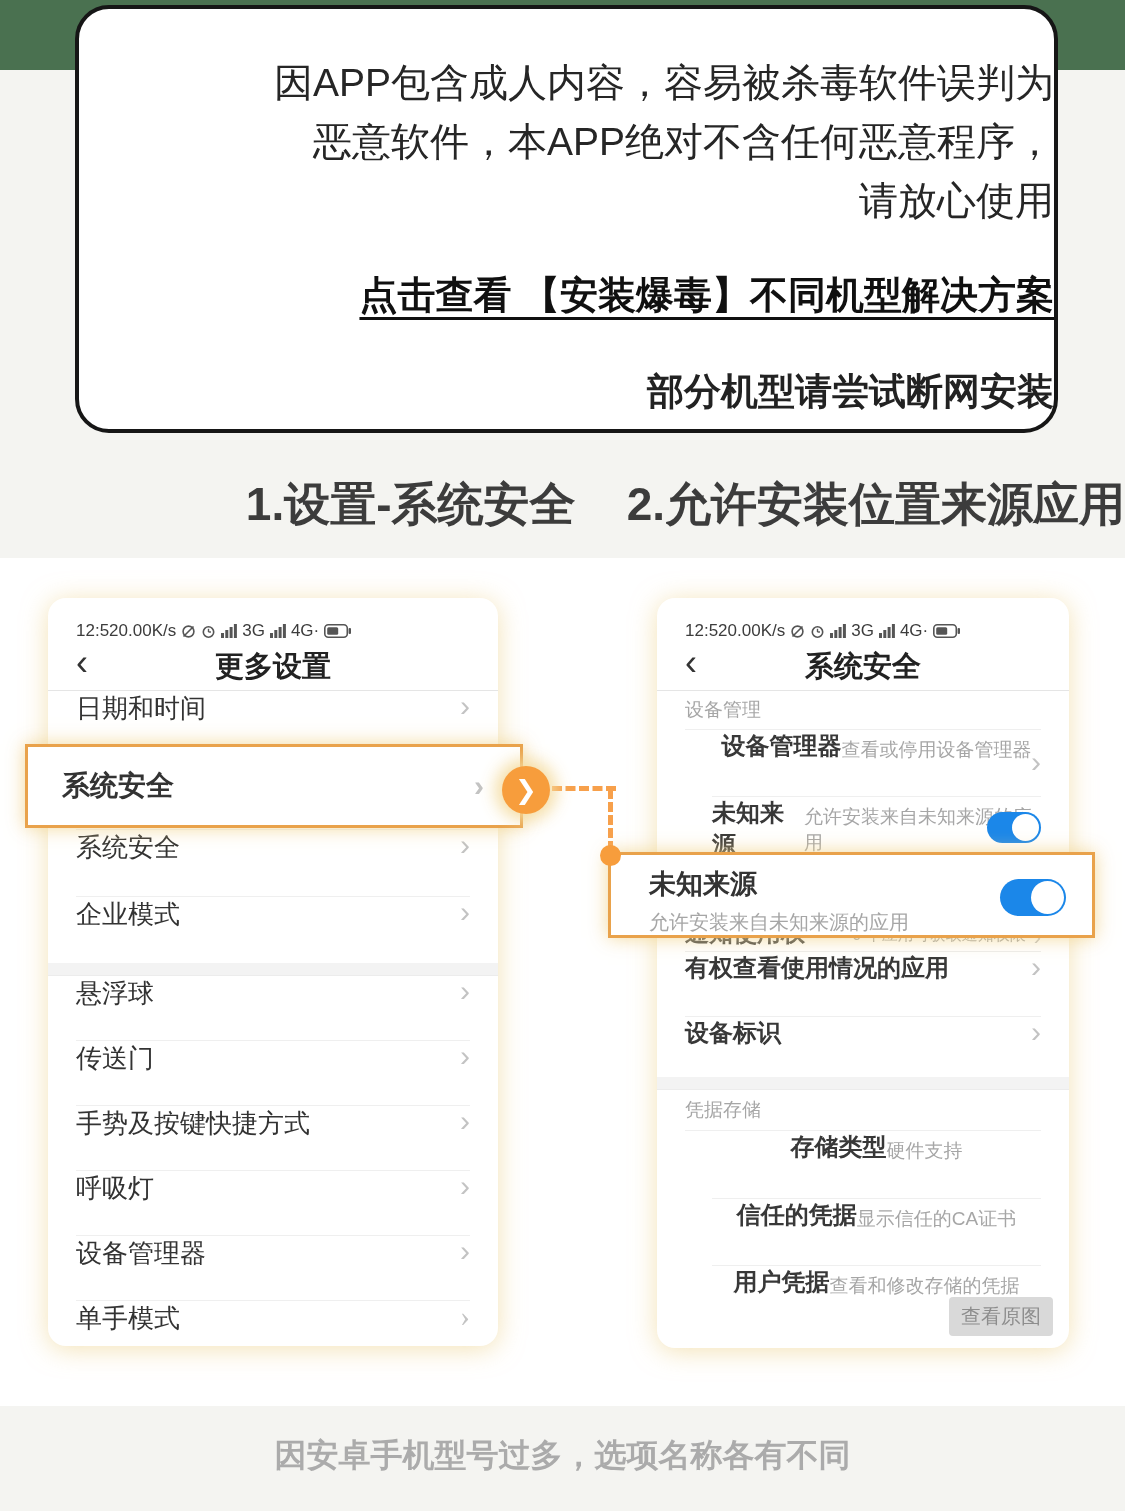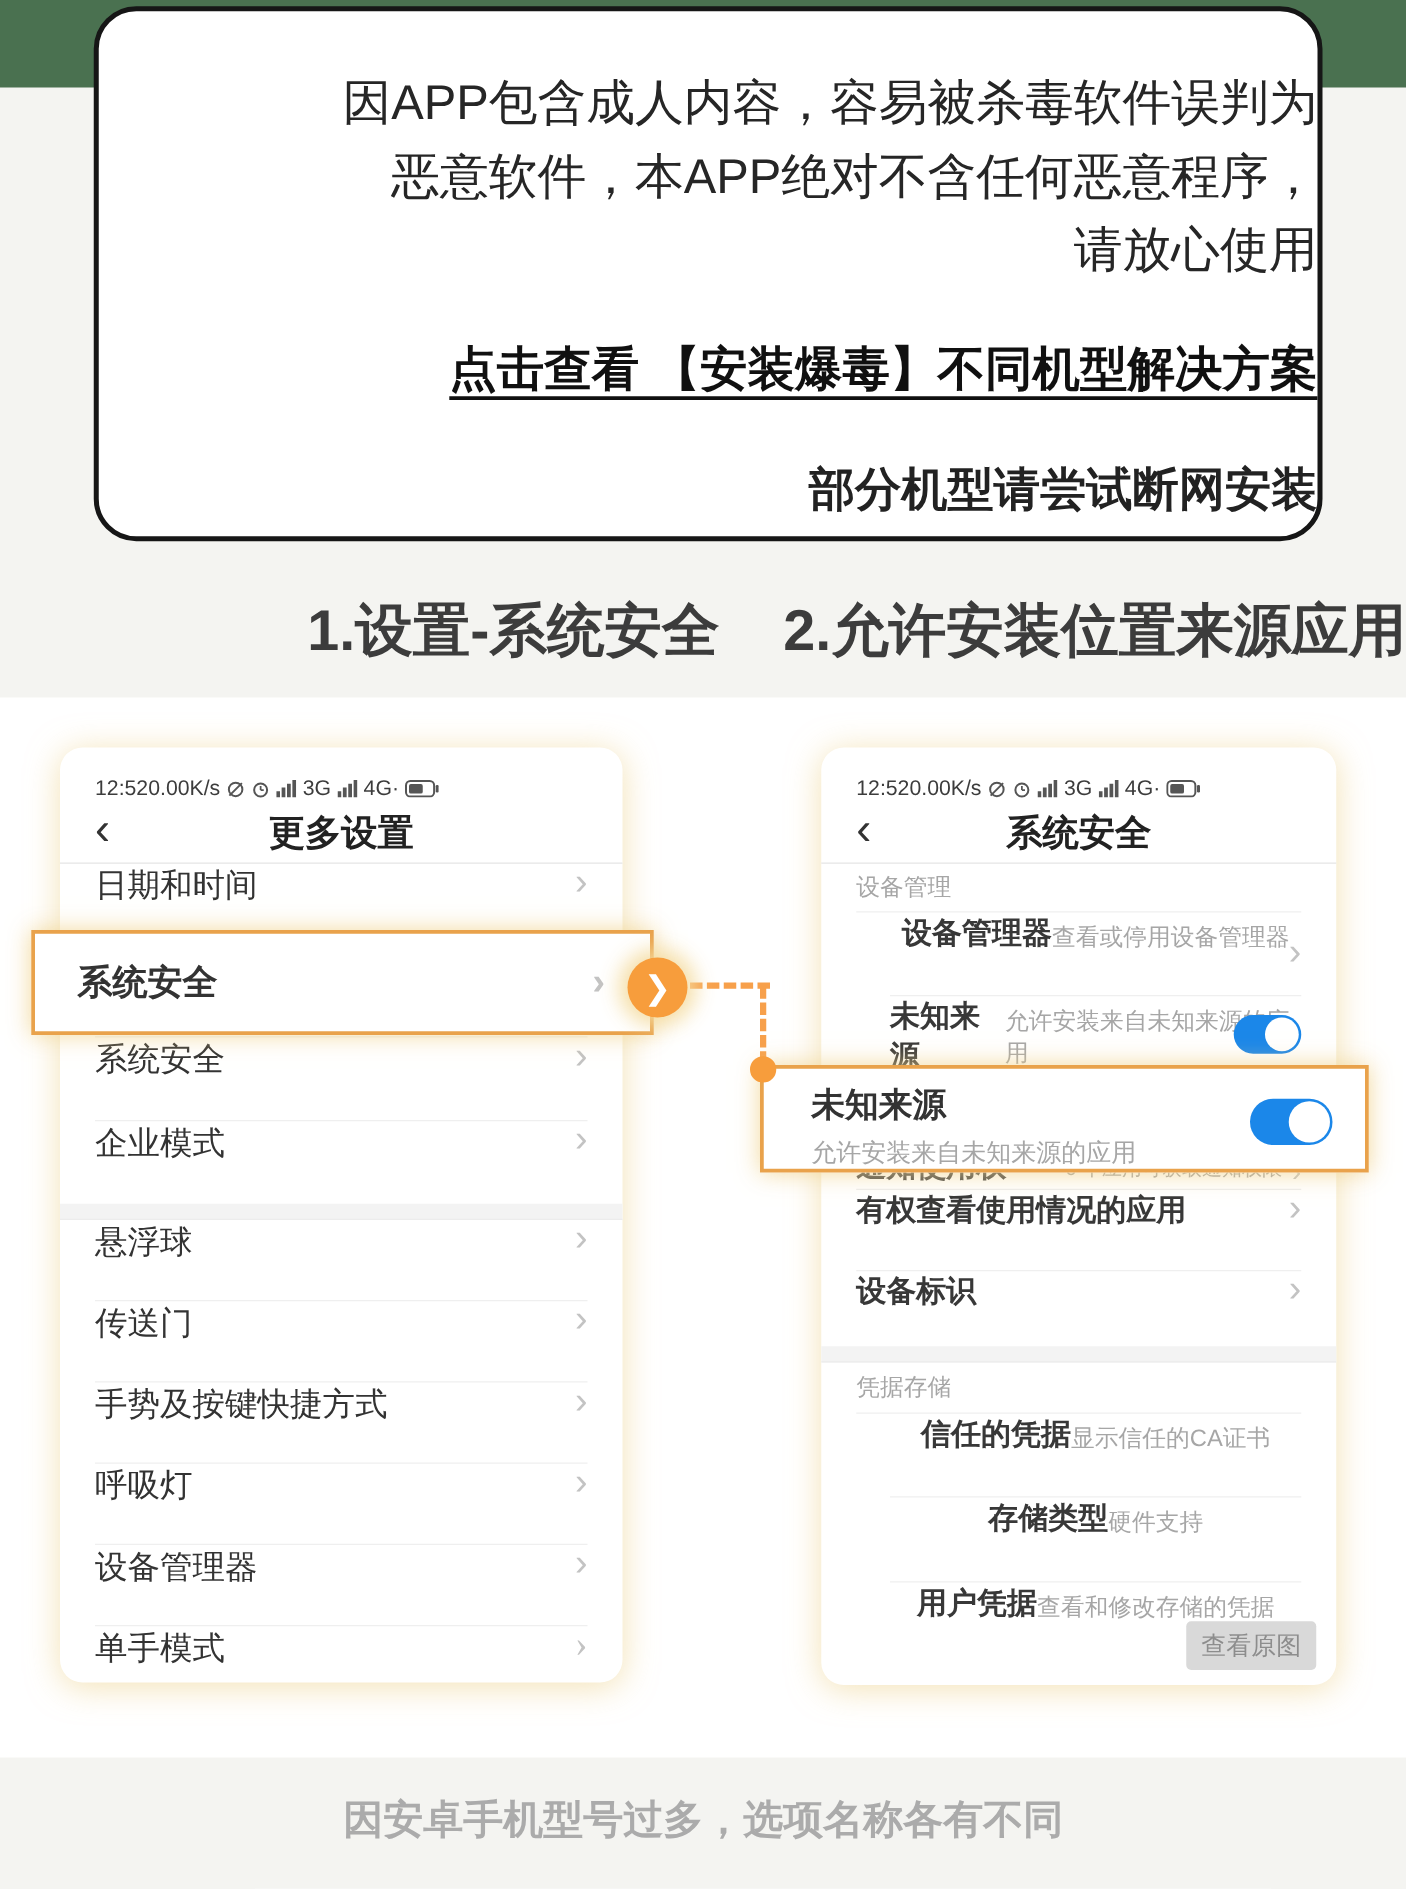--- a/index.html
+++ b/index.html
@@ -278,27 +278,27 @@
       <span class="chev" style="font-weight:400">›</span>
     </div>
     <div class="row" style="height:60px;font-size:24px;font-weight:600;color:#383838;border-bottom:none">
       <span>设备标识</span>
       <span class="chev" style="font-weight:400">›</span>
     </div>
     <div class="sep"></div>
 
     <div class="section-label" style="height:40px">凭据存储</div>
 
+    <div class="row2" style="height:67px">
+      <span class="t">存储类型</span>
+      <span class="s">硬件支持</span>
+    </div>
     <div class="row2" style="height:66px">
       <span class="t">信任的凭据</span>
       <span class="s">显示信任的CA证书</span>
-    </div>
-    <div class="row2" style="height:67px">
-      <span class="t">存储类型</span>
-      <span class="s">硬件支持</span>
     </div>
     <div class="row2" style="height:64px;border-bottom:none">
       <span class="t">用户凭据</span>
       <span class="s">查看和修改存储的凭据</span>
     </div>
 
     <span class="view-orig">查看原图</span>
   </div>
 
   <div class="hl-left">

